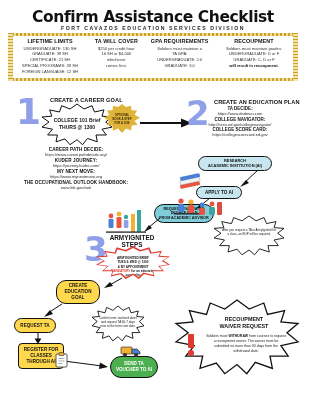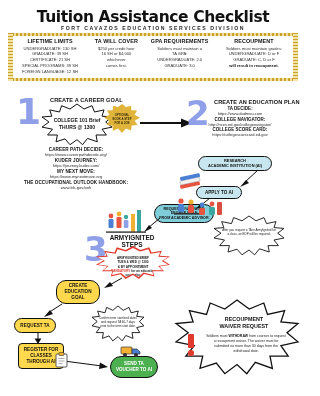--- a/index.html
+++ b/index.html
@@ -203,21 +203,21 @@
   
   .art{position:absolute;}
 
   svg{display:block;overflow:visible;}
 </style>
 </head>
 <body>
 
 <div class="page">
 
-  <div class="title">Tuition Assistance Checklist</div>
+  <div class="title">Confirm Assistance Checklist</div>
   <div class="subtitle">FORT CAVAZOS EDUCATION SERVICES DIVISION</div>
 
   <div class="banner"></div>
   <div class="banner-grad-top"></div>
   <div class="banner-grad-bot"></div>
   <div class="banner-edge l"></div>
   <div class="banner-edge r"></div>
 
   <div class="cols">
     <div class="col c1">

